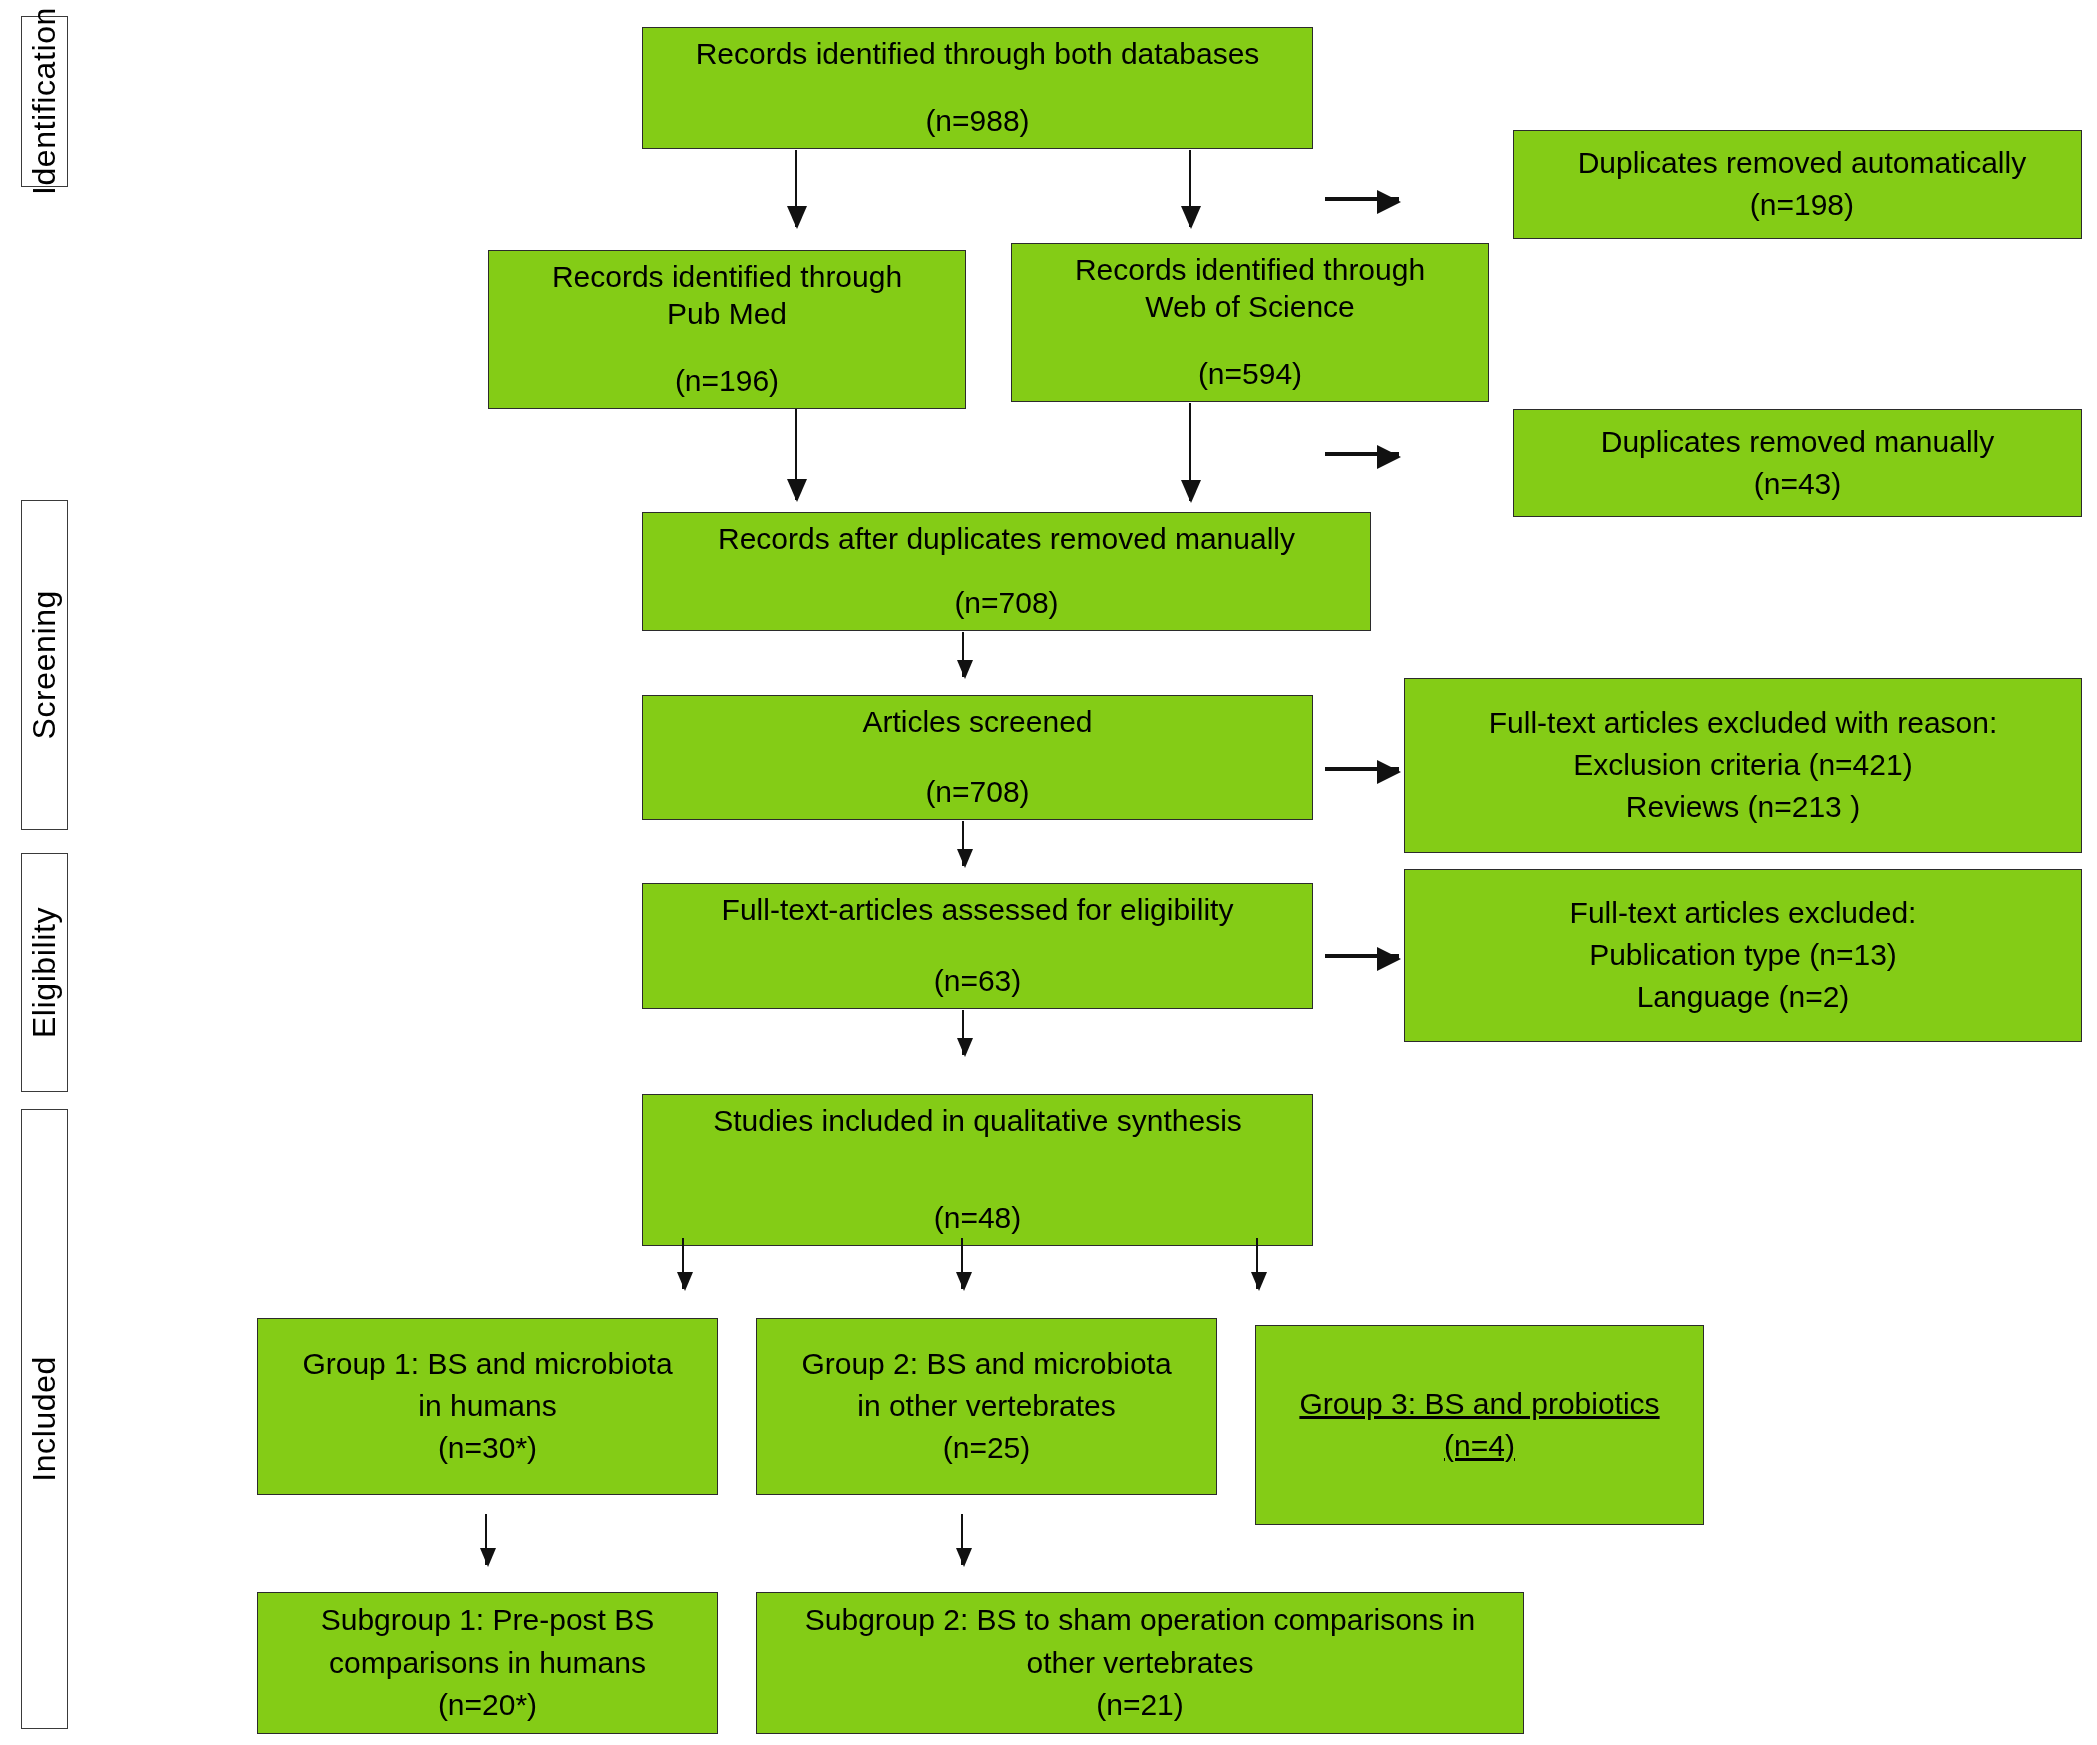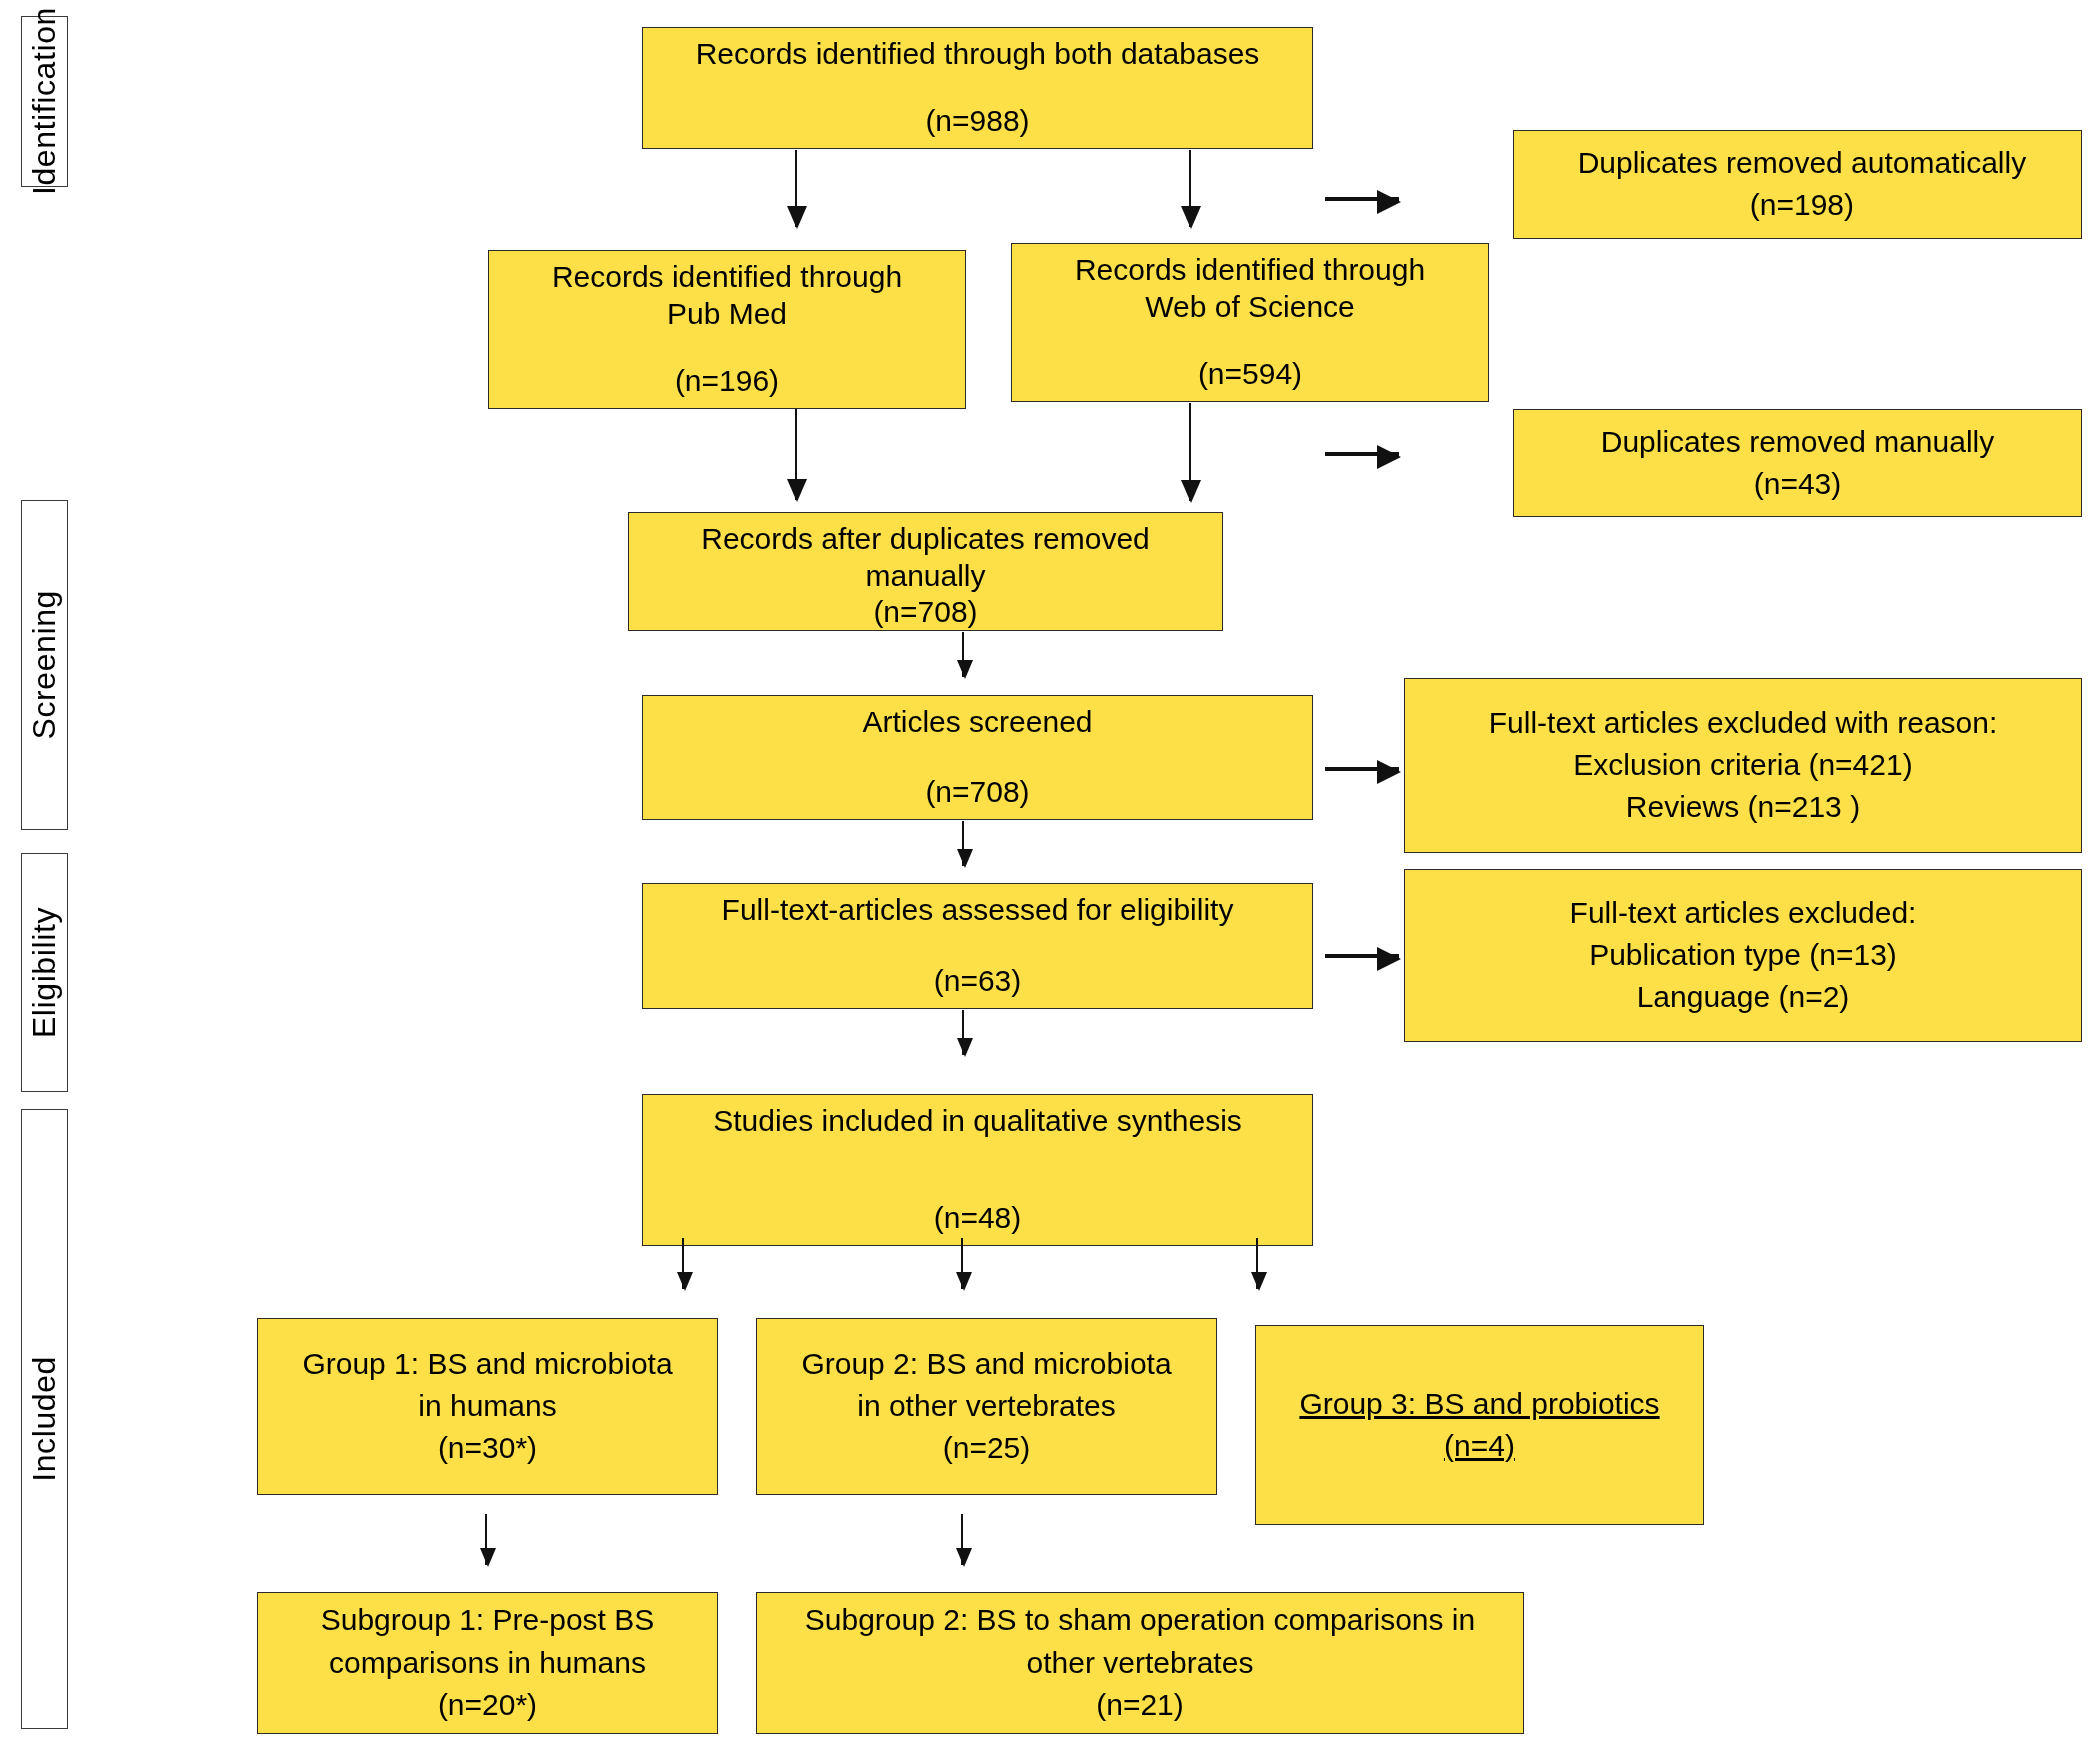--- a/index.html
+++ b/index.html
@@ -31,21 +31,21 @@
     transform: rotate(180deg);
     font-size: 32px;
     letter-spacing: 0.6px;
     white-space: nowrap;
     line-height: 1;
   }
   
   .fbox {
     position: absolute;
     border: 1.7px solid #2b2b2b;
-    background: #fde047;
+    background: #84cc16;
     box-sizing: border-box;
     display: flex;
     flex-direction: column;
     align-items: center;
     text-align: center;
     line-height: 1.22;
     font-size: 30px;
     padding: 8px 10.2px;
   }
   .fbox .ln { display: block; width: 100%; }
@@ -148,21 +148,21 @@
   <div class="arrow-v" style="left:795px; top:409px; height:91px;"></div>
   <div class="arrow-v" style="left:1189px; top:403px; height:98px;"></div>
 
   <div class="arrow-h" style="left:1325px; top:452px; width:74px;"></div>
 
   <div class="fbox v-center gap-sm" style="left:1513px; top:409px; width:569px; height:108px;">
     <span class="ln">Duplicates removed manually</span>
     <span class="ln">(n=43)</span>
   </div>
 
-  <div class="fbox v-spread" style="left:628px; top:512px; width:595px; height:119px;">
+  <div class="fbox v-spread" style="left:642px; top:512px; width:729px; height:119px;">
     <span class="ln">Records after duplicates removed manually</span>
     <span class="ln">(n=708)</span>
   </div>
 
   <div class="arrow-v thin" style="left:962px; top:632px; height:45px;"></div>
 
   <div class="fbox v-spread" style="left:642px; top:695px; width:671px; height:125px;">
     <span class="ln">Articles screened</span>
     <span class="ln">(n=708)</span>
   </div>

